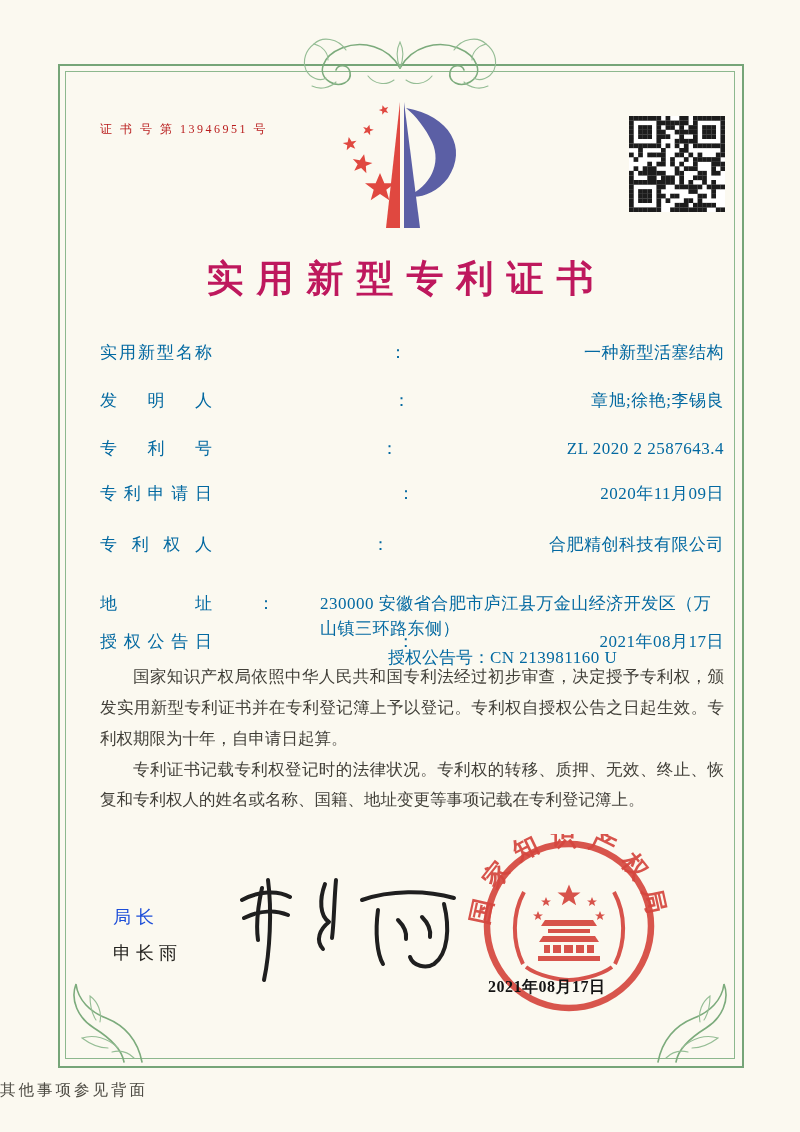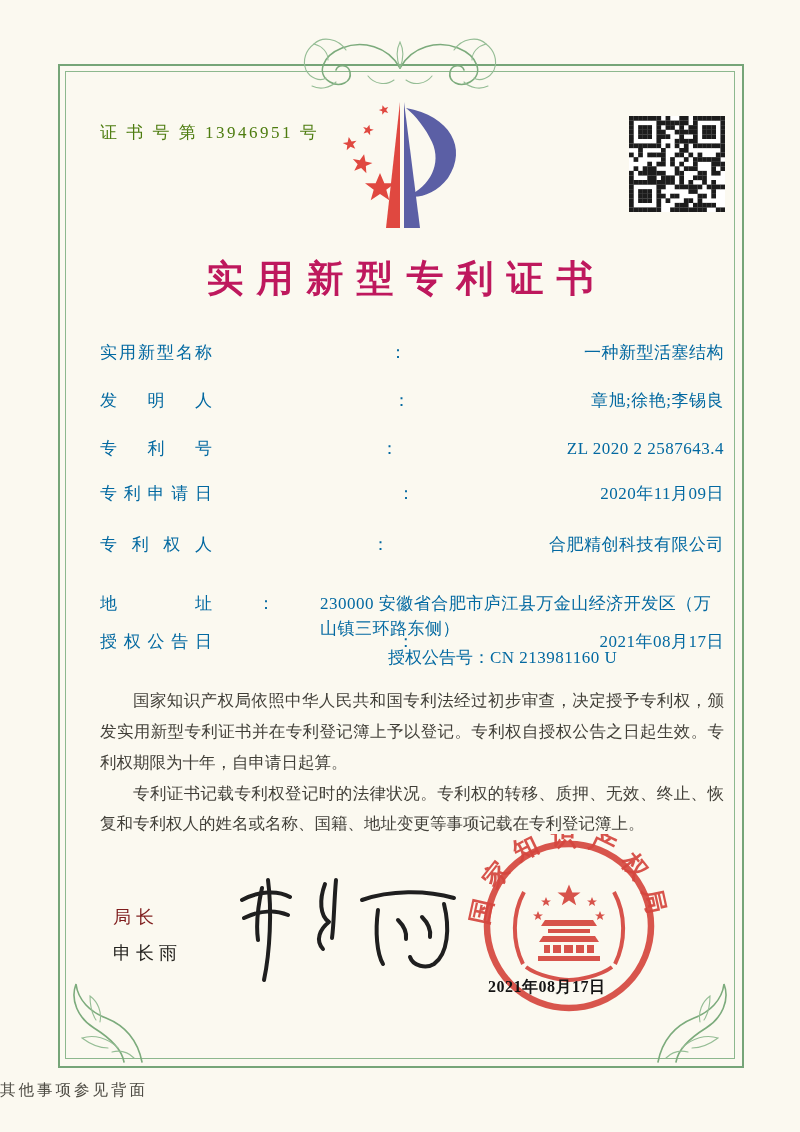--- a/index.html
+++ b/index.html
@@ -9,37 +9,37 @@
     font-family:"Liberation Serif","DejaVu Serif",serif;color:#3a3833;
   }
   
   .frame-outer{position:absolute;left:58px;top:64px;width:682px;height:1000px;
     border:2.5px solid #76a578;}
   .frame-inner{position:absolute;left:65px;top:71px;width:668px;height:986px;
     border:1px solid #8db88e;}
   .ornament-top{position:absolute;left:250px;top:28px;width:300px;height:66px;}
   .ornament-bl{position:absolute;left:56px;top:978px;width:92px;height:88px;transform:scaleX(-1);}
   .ornament-br{position:absolute;left:652px;top:978px;width:92px;height:88px;}
-  .cert-no{position:absolute;left:100px;top:121px;font-size:17px;letter-spacing:2.5px;color:#4d7c0f;}
+  .cert-no{position:absolute;left:100px;top:121px;font-size:12px;letter-spacing:2.5px;color:#b91c1c;}
   .logo{position:absolute;left:334px;top:96px;width:134px;height:138px;}
   .qr{position:absolute;left:629px;top:116px;width:96px;height:96px;background:#fff;}
   .title{position:absolute;left:0;top:254px;width:100%;text-align:center;
     font-size:37px;font-weight:bold;letter-spacing:13px;color:#be185d;text-indent:13px;}
   .field{position:absolute;left:100px;width:624px;font-size:17px;line-height:1.45;
     color:#0369a1;display:flex;align-items:flex-start;justify-content:space-between;}
   .flabel{display:inline-block;width:112px;text-align:justify;text-align-last:justify;flex:none;}
   .fcolon{flex:none;}
   .fvalue{display:inline-block;letter-spacing:.5px;}
   .addr-val{width:404px;}
   .grant2{position:absolute;left:288px;top:16px;display:flex;}
   .body-text{position:absolute;left:100px;top:662px;width:624px;
-    font-size:16.5px;line-height:1.87;text-align:justify;color:#413f38;margin-top:24px;}
+    font-size:16.5px;line-height:1.87;text-align:justify;color:#413f38;}
   .body-text p{margin:0;text-indent:2em;}
   .sig-title{position:absolute;left:113px;top:905px;font-size:18px;letter-spacing:5px;
-    font-family:"Liberation Sans","DejaVu Sans",sans-serif;color:#7f1d1d;}
+    font-family:"Liberation Sans","DejaVu Sans",sans-serif;color:#1d4ed8;}
   .sig-name{position:absolute;left:113px;top:941px;font-size:18px;letter-spacing:5px;
     font-family:"Liberation Sans","DejaVu Sans",sans-serif;color:#24231f;}
   .sig-script{position:absolute;left:228px;top:866px;width:238px;height:128px;}
   .seal{position:absolute;left:460px;top:834px;width:218px;height:192px;}
   .seal-arc-text{font-family:"DejaVu Sans","Liberation Sans",sans-serif;}
   .seal-date{position:absolute;left:488px;top:977px;width:160px;font-size:16px;font-weight:bold;
     color:#141414;letter-spacing:.5px;white-space:nowrap;}
   .page-info{position:absolute;left:0;top:1031px;width:100%;text-align:center;
     font-size:14.5px;letter-spacing:2px;color:#45443e;}
   .back-note{position:absolute;left:0;top:1080px;width:100%;text-align:left;

